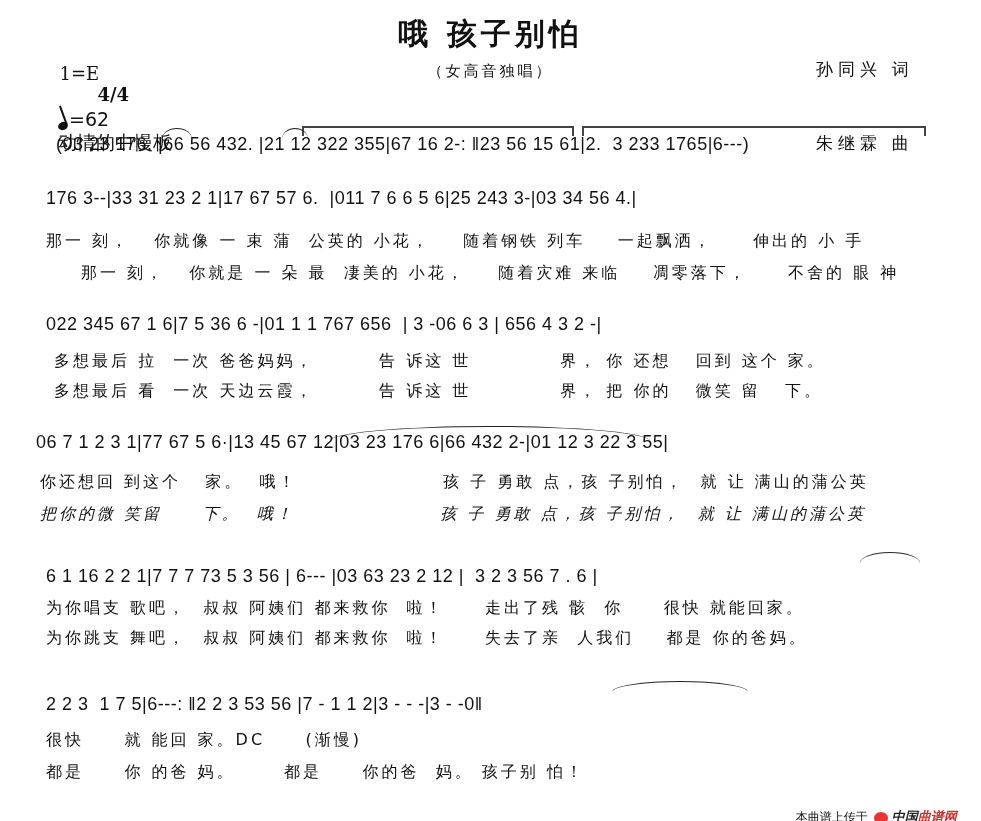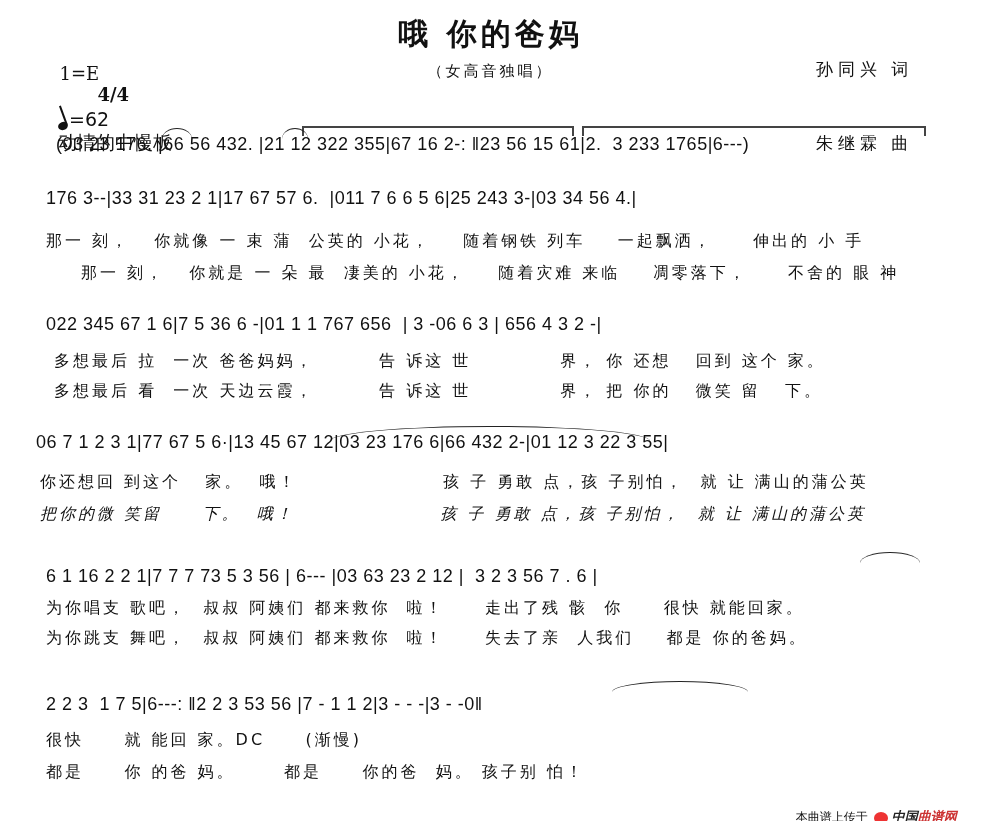--- a/index.html
+++ b/index.html
@@ -3,40 +3,40 @@
   <meta charset="utf-8">
   <style>
     html, body { margin: 0; padding: 0; background: #ffffff; }
     body { width: 981px; height: 821px; position: relative; overflow: hidden; color: #111; font-family: "DejaVu Sans", sans-serif; }
     .abs { position: absolute; white-space: pre; }
     .title { left: 0; width: 981px; top: 14px; text-align: center; font-size: 30px; font-weight: bold; letter-spacing: 4px; }
     .subtitle { left: 0; width: 981px; top: 62px; text-align: center; font-size: 15px; font-family: "DejaVu Serif", serif; letter-spacing: 3px; }
     .key { left: 48px; top: 42px; font-size: 18px; font-family: "DejaVu Serif", serif; }
     .key b { font-weight: bold; margin-left: 38px; }
     .tempo { left: 46px; top: 86px; font-size: 19px; }
-    .credit { left: 816px; font-size: 17px; font-family: Liberation Serif, serif; letter-spacing: 5px; }
+    .credit { left: 816px; font-size: 17px; font-family: Liberation Sans, sans-serif; letter-spacing: 5px; }
     .credit1 { top: 58px; }
     .credit2 { top: 84px; margin-top: 48px; }
     .note-line { font-family: "Liberation Sans", sans-serif; font-size: 18px; left: 46px; letter-spacing: 0.5px; }
     .lyric { font-size: 16px; left: 46px; letter-spacing: 3px; font-family: "DejaVu Sans", sans-serif; }
     .volta { position: absolute; border-top: 2px solid #444; height: 8px; }
     .volta.l { border-left: 2px solid #444; }
     .volta.r { border-right: 2px solid #444; }
     .slur { position: absolute; border-top: 1.5px solid #222; border-radius: 50% 50% 0 0 / 100% 100% 0 0; height: 10px; }
     .watermark { left: 788px; top: 794px; font-size: 12px; }
     .wm-logo { display: inline-block; width: 14px; height: 12px; border-radius: 50%; background: #e33; vertical-align: middle; margin: 0 4px 0 6px; }
     .wm-brand { font-weight: bold; font-style: italic; color: #c33; font-size: 13px; }
     .wm-brand .dark { color: #222; }
     .note-icon { display: inline-block; width: 10px; height: 8px; background: #111; border-radius: 50%; transform: rotate(-20deg); position: relative; top: 4px; margin-right: 1px; }
     .note-icon::after { content: ""; position: absolute; right: 0; bottom: 4px; width: 2px; height: 20px; background: #111; }
   </style>
 </head>
 <body>
 
-<div class="abs title">哦 你的爸妈</div>
+<div class="abs title">哦 孩子别怕</div>
 <div class="abs subtitle">（女高音独唱）</div>
 
 <div class="abs key">
   <span>1=E</span>
   <b>4/4</b>
 </div>
 
 <div class="abs tempo">
   <span class="note-icon"></span><span>=62</span>
   <span>动情的中慢板</span>

